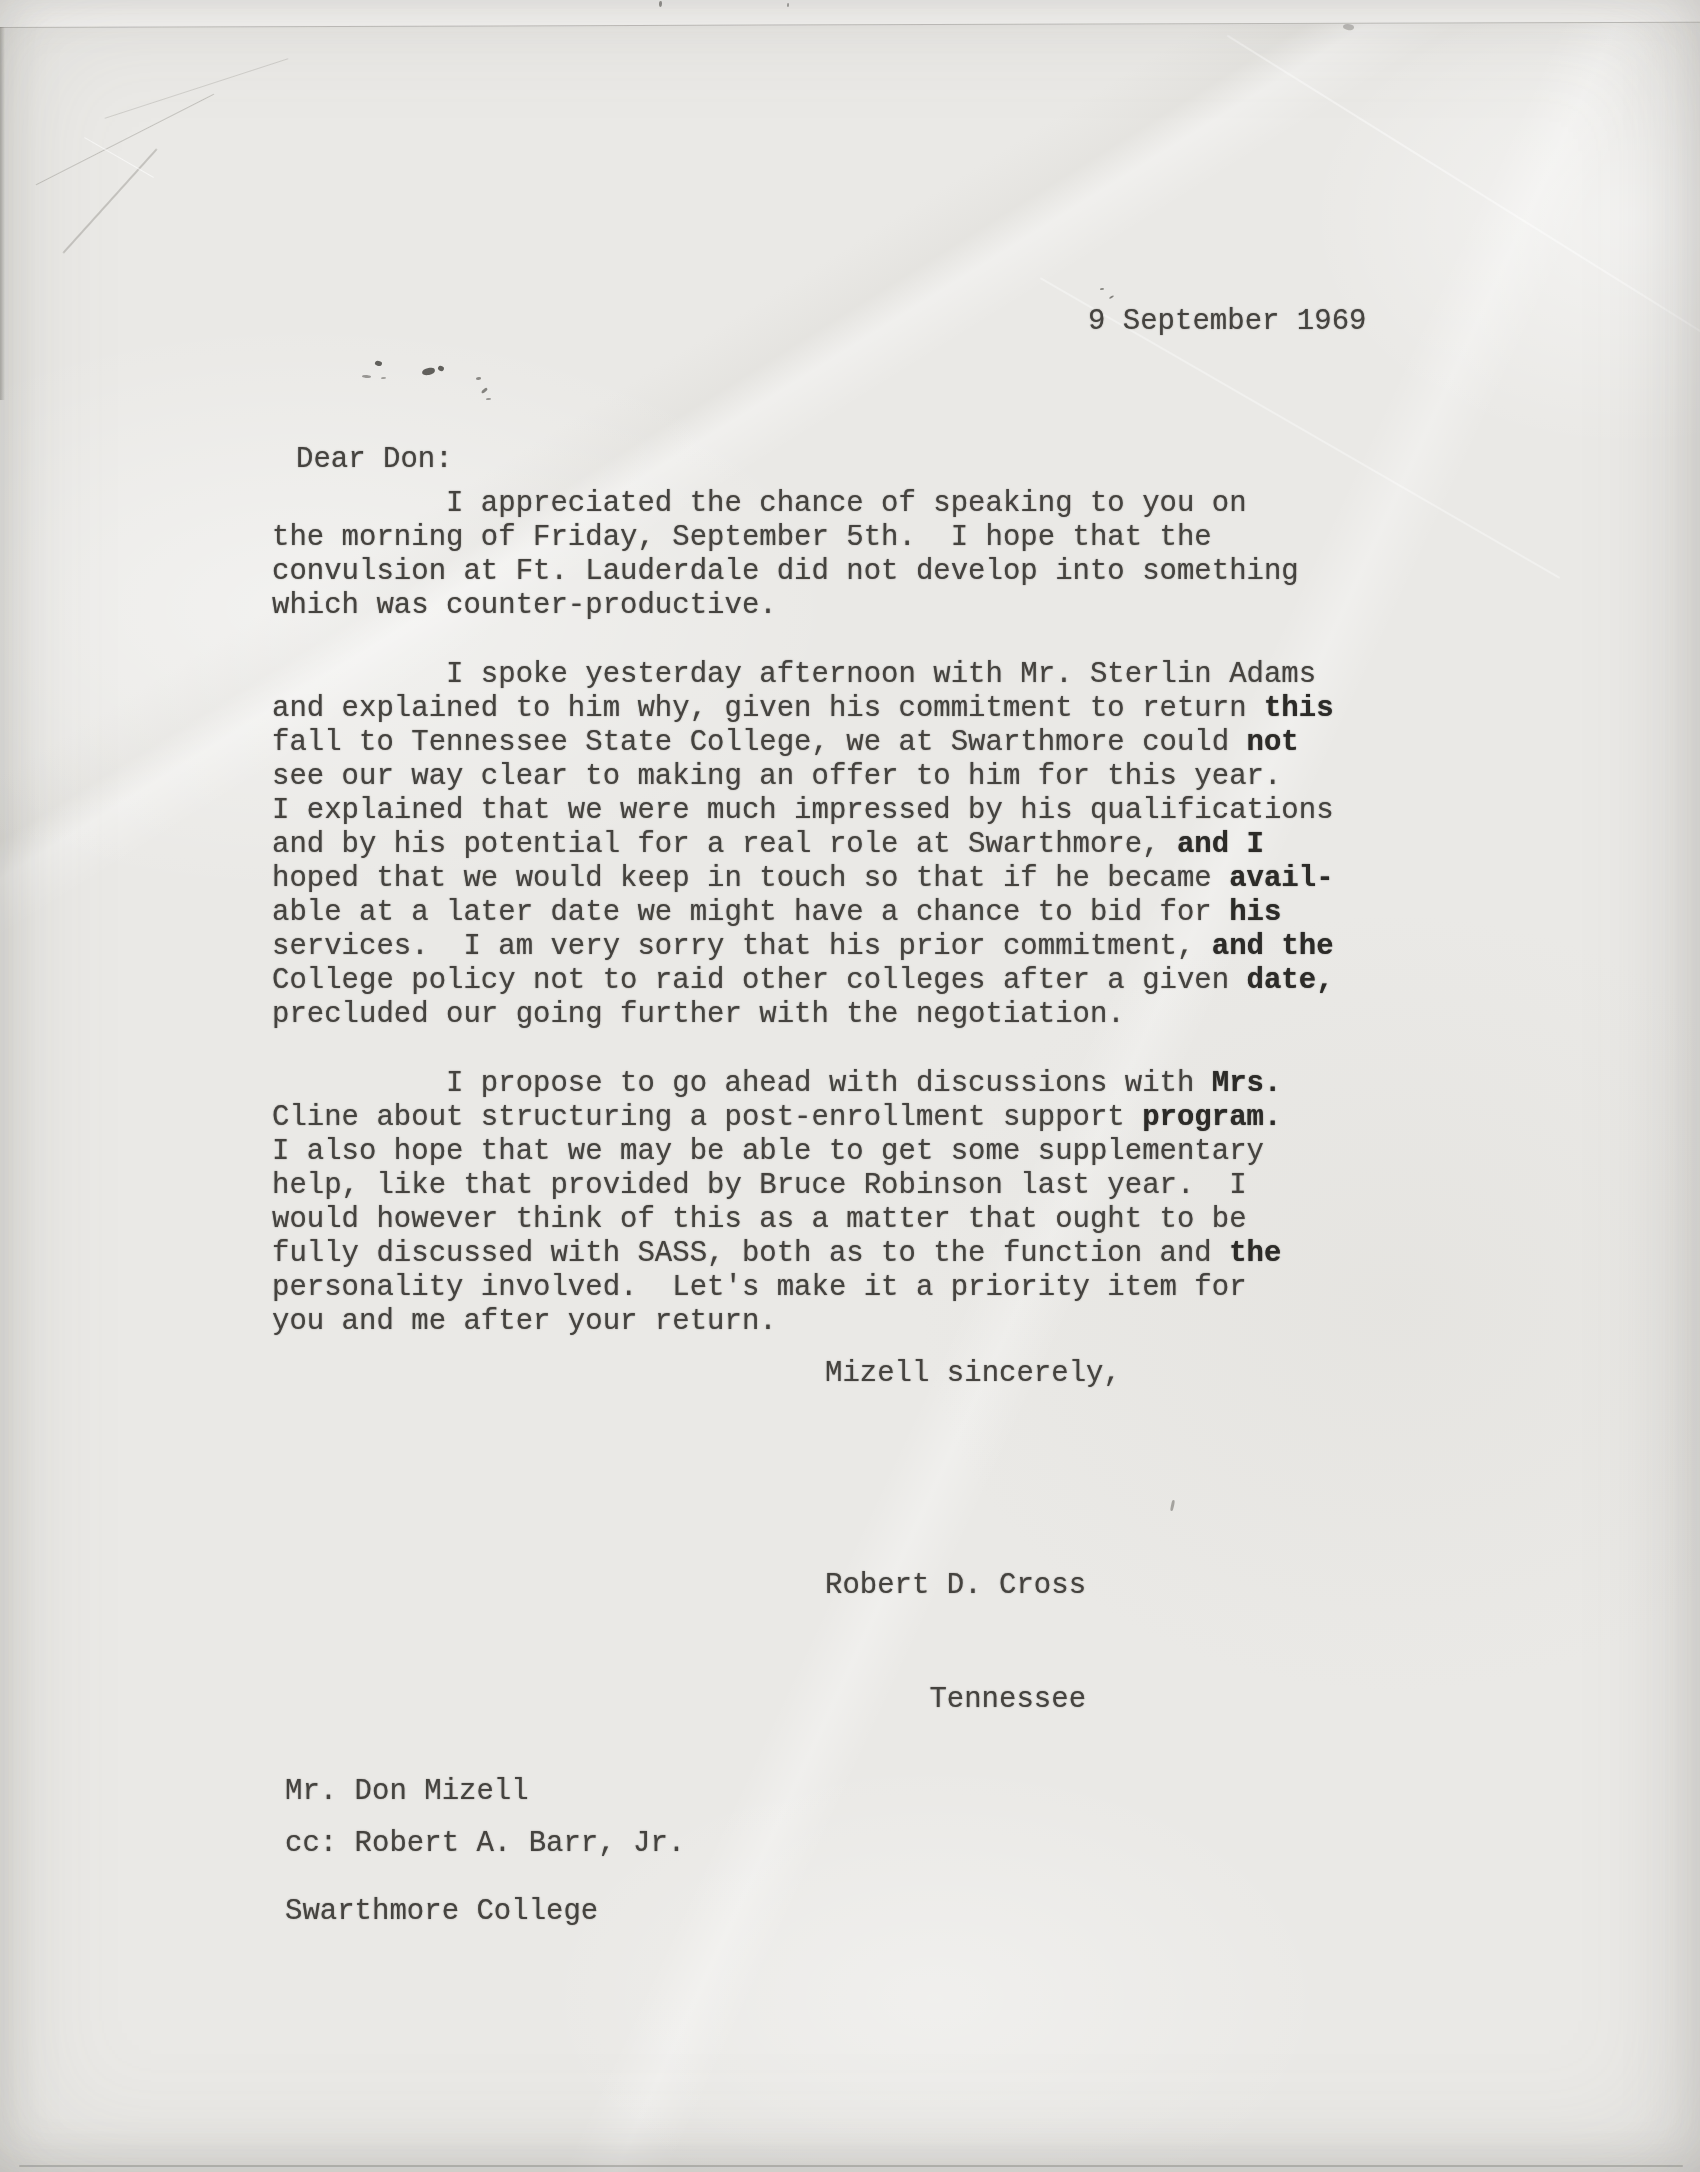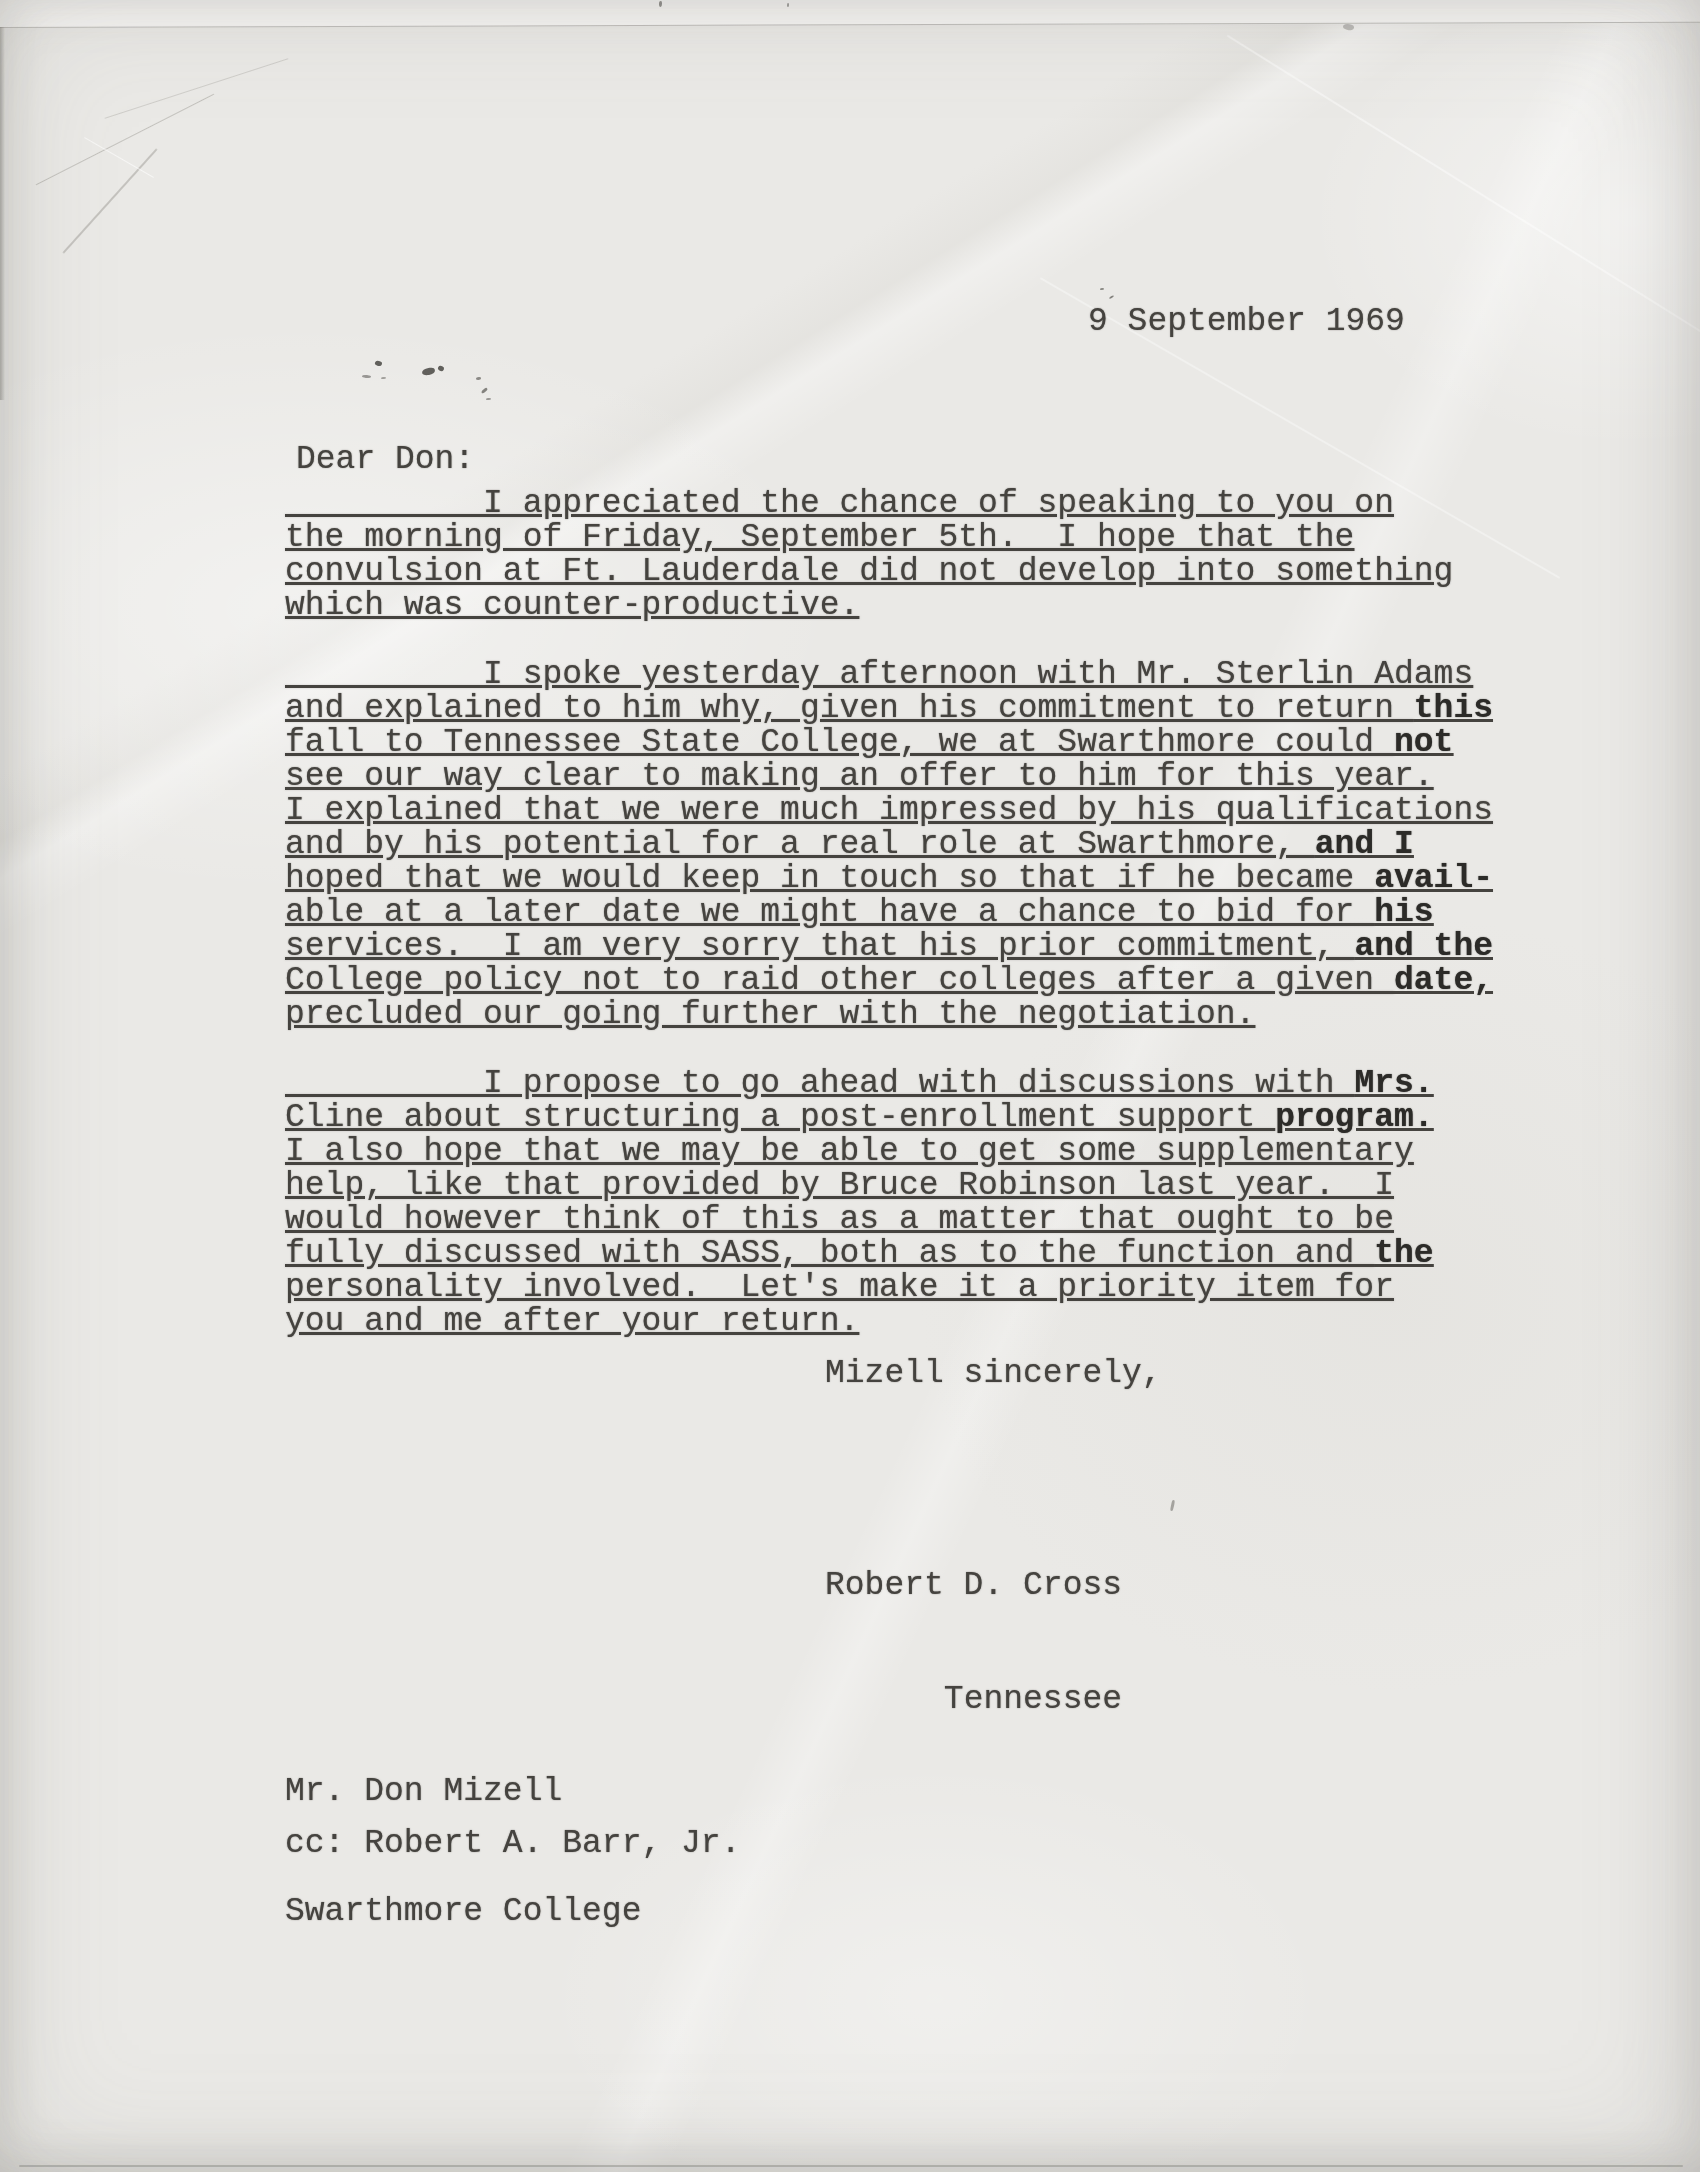--- a/index.html
+++ b/index.html
@@ -43,31 +43,31 @@
   .crease.light{background:rgba(255,255,255,.75);}
   .c1{left:25px;top:139px;width:200px;height:1.3px;transform:rotate(-27deg);}
   .c2{left:100px;top:88px;width:193px;height:1.3px;transform:rotate(-18deg);opacity:.7;}
   .c3{left:40px;top:200px;width:140px;height:2px;transform:rotate(-48deg);}
   .c4{left:79px;top:157px;width:80px;height:1.3px;transform:rotate(30deg);opacity:.8;}
   .c5{left:1174px;top:220px;width:700px;height:2px;transform:rotate(32deg);opacity:.55;}
   .c6{left:1000px;top:427px;width:600px;height:2px;transform:rotate(30deg);opacity:.45;}
   
   .text{
     position:absolute;
-    font-size:33px;line-height:34px;white-space:pre;
+    font-size:29px;line-height:34px;white-space:pre;
     color:var(--ink,#45433f);
     text-shadow:0 0 1px rgba(72,70,66,.55), 0 0 2px rgba(90,88,84,.25);
   }
   .line{height:34px;}
   .paragraph{margin:0 0 35px 0;}
   .paragraph:last-child{margin-bottom:0;}
   .heavy{font-weight:bold;color:#2c2b28;text-shadow:0 0 1.2px rgba(42,41,38,.8);}
   .date-line{left:1088px;top:305px;}
   .salutation{left:296px;top:443px;}
-  .body{left:285px;top:487px;text-decoration:underline;}
+  .body{left:272px;top:487px;}
   .closing{left:825px;top:1357px;}
   .signature{left:825px;top:1491px;line-height:38px;}
   .signature .line{height:38px;text-align:right;}
   .recipient{left:285px;top:1692px;line-height:40px;}
   .recipient .line{height:40px;}
   .cc{left:285px;top:1827px;}
   
   .speck{position:absolute;background:rgba(58,56,52,.78);border-radius:60% 40% 55% 45%;}
   .s1{left:375px;top:361px;width:7.3px;height:4.7px;transform:rotate(18deg);}
   .s2{left:422px;top:368px;width:12.7px;height:7.3px;transform:rotate(-8deg);}

